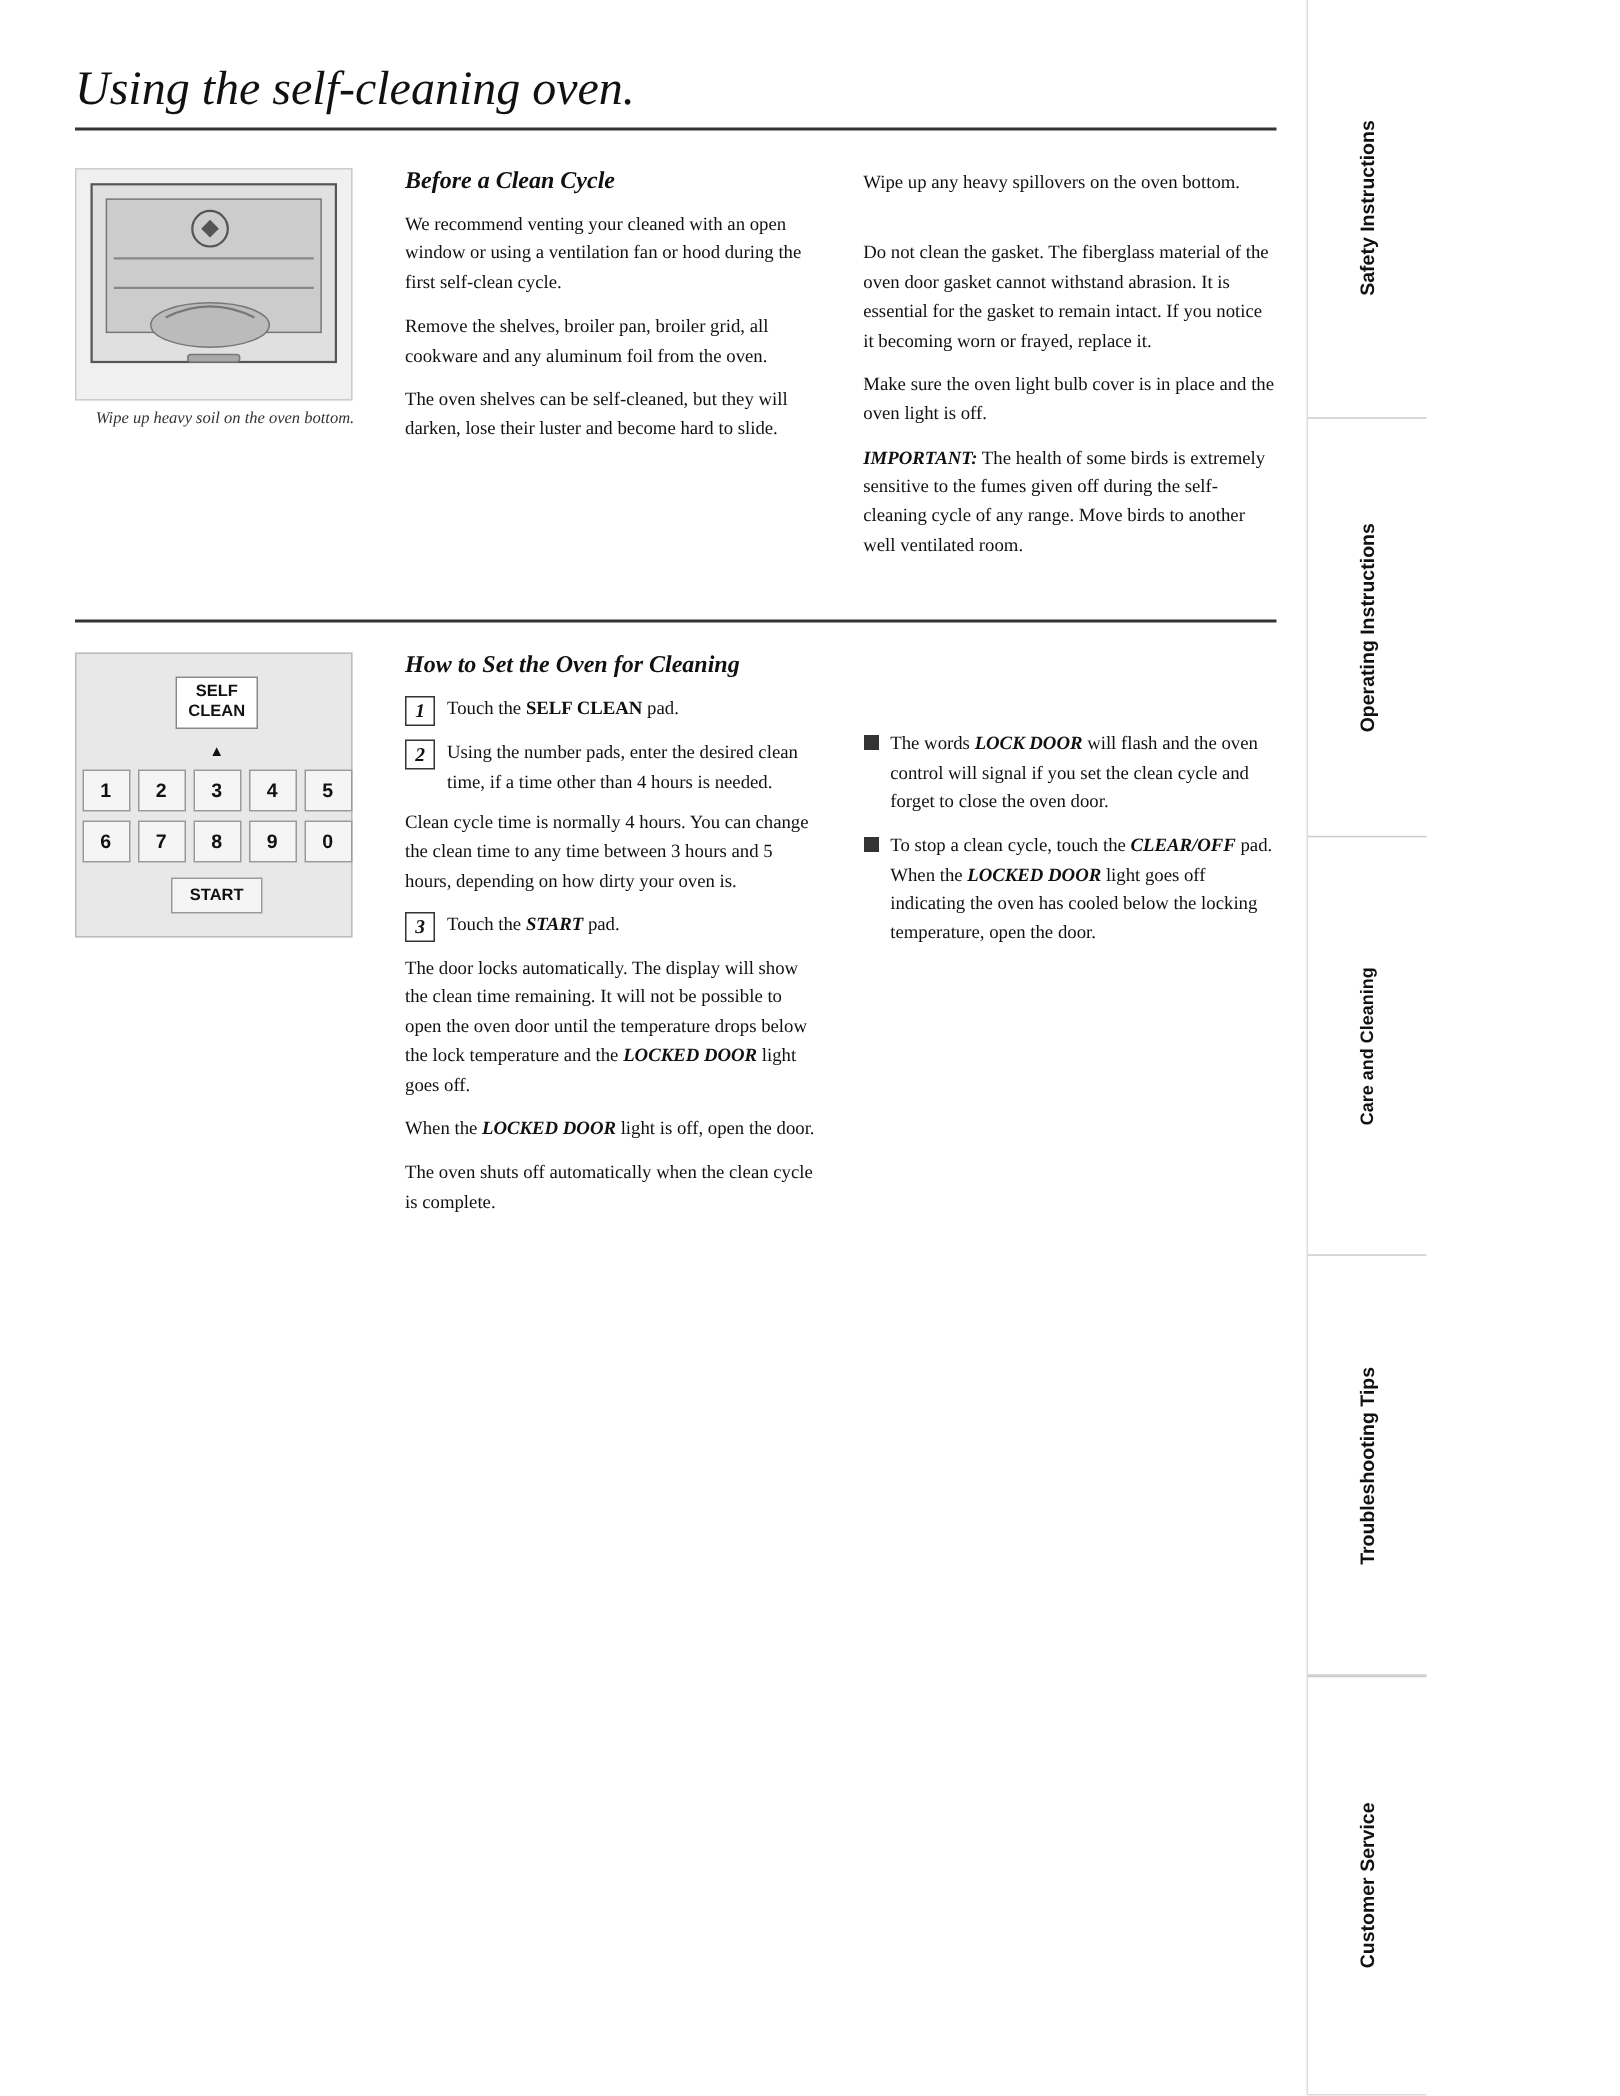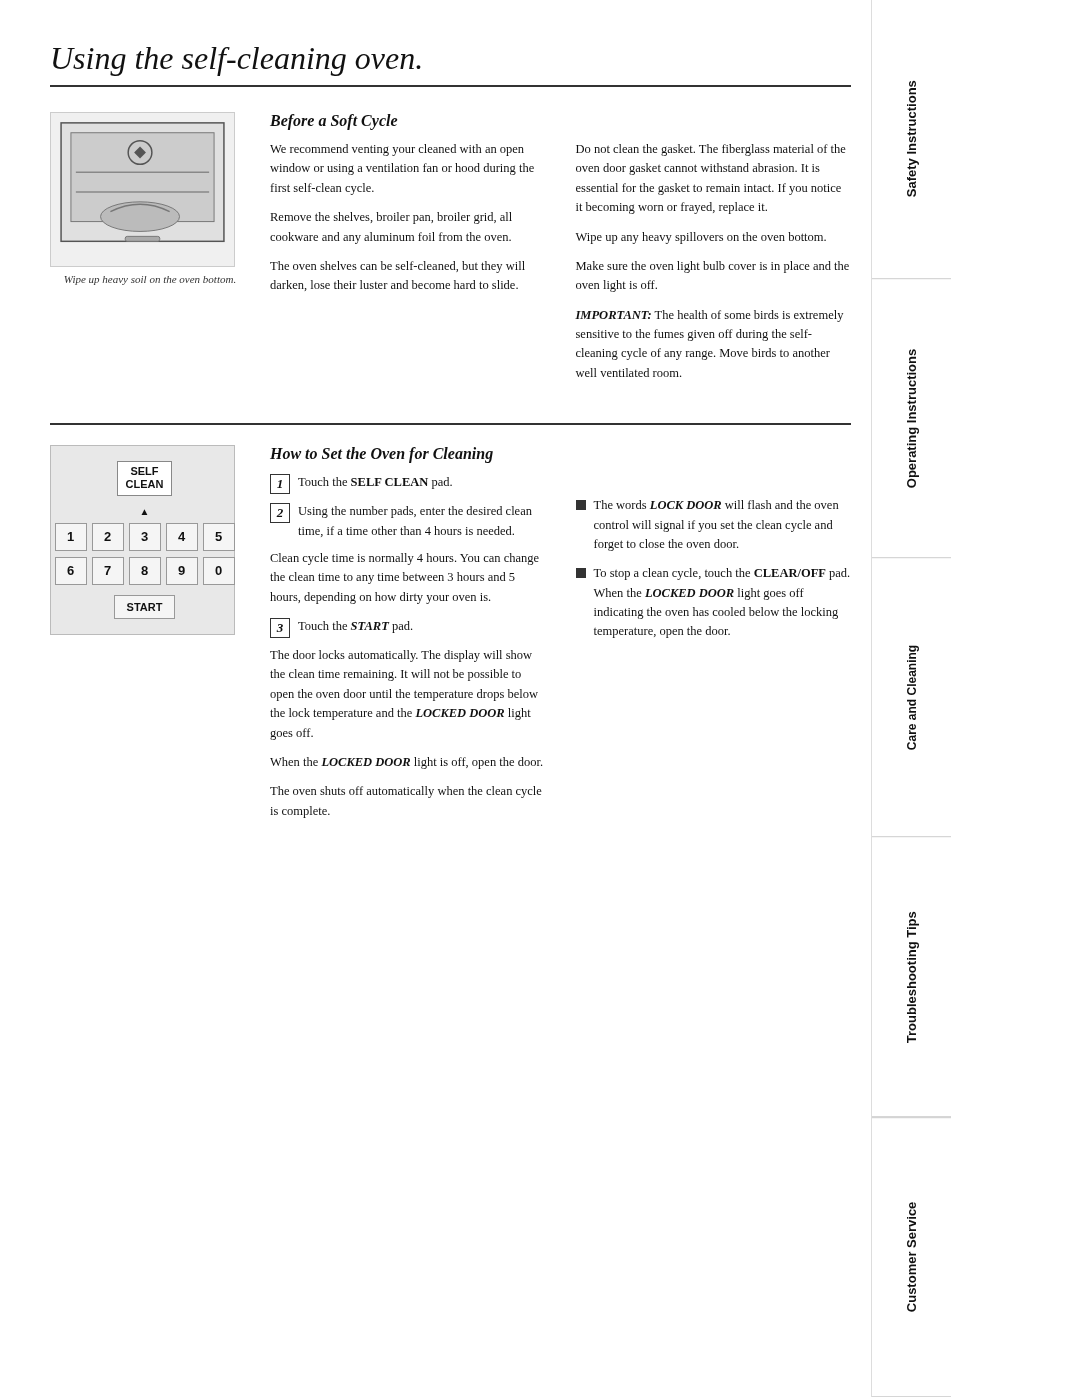--- a/index.html
+++ b/index.html
@@ -308,29 +308,29 @@
             <rect x="75" y="125" width="35" height="5" fill="#aaa" stroke="#777" stroke-width="1" rx="2"></rect>
 
             <circle cx="90" cy="40" r="12" fill="none" stroke="#555" stroke-width="1.5"></circle>
             <path d="M84,40 L90,34 L96,40 L90,46 Z" fill="#555"></path>
           </svg>
         </div>
         <p class="image-caption">Wipe up heavy soil on the oven bottom.</p>
       </div>
 
       <div class="top-middle">
-        <div class="section-title">Before a Soft Cycle</div>
+        <div class="section-title">Before a Clean Cycle</div>
         <p class="body-text">We recommend venting your cleaned with an open window or using a ventilation fan or hood during the first self-clean cycle.</p>
         <p class="body-text">Remove the shelves, broiler pan, broiler grid, all cookware and any aluminum foil from the oven.</p>
         <p class="body-text">The oven shelves can be self-cleaned, but they will darken, lose their luster and become hard to slide.</p>
       </div>
 
       <div class="top-right">
+        <p class="body-text">Wipe up any heavy spillovers on the oven bottom.</p>
         <p class="body-text" style="margin-top:28px;">Do not clean the gasket. The fiberglass material of the oven door gasket cannot withstand abrasion. It is essential for the gasket to remain intact. If you notice it becoming worn or frayed, replace it.</p>
-        <p class="body-text">Wipe up any heavy spillovers on the oven bottom.</p>
         <p class="body-text">Make sure the oven light bulb cover is in place and the oven light is off.</p>
         <p class="body-text">
           <span class="body-text-italic">IMPORTANT:</span>
           <span> The health of some birds is extremely sensitive to the fumes given off during the self-cleaning cycle of any range. Move birds to another well ventilated room.</span>
         </p>
       </div>
     </div>
 
     <hr class="section-divider">
 
@@ -393,21 +393,21 @@
       </div>
 
       <div class="bottom-right">
         <div style="margin-top: 51px;">
           <div class="bullet-item">
             <div class="bullet-square"></div>
             <div class="bullet-text">The words <span style="font-style:italic; font-weight:bold;">LOCK DOOR</span> will flash and the oven control will signal if you set the clean cycle and forget to close the oven door.</div>
           </div>
           <div class="bullet-item">
             <div class="bullet-square"></div>
-            <div class="bullet-text">To stop a clean cycle, touch the <span style="font-weight:bold;">CLEAR/OFF</span> pad. When the <span style="font-style:italic; font-weight:bold;">LOCKED DOOR</span> light goes off indicating the oven has cooled below the locking temperature, open the door.</div>
+            <div class="bullet-text">To stop a clean cycle, touch the <span style="font-style:italic; font-weight:bold;">CLEAR/OFF</span> pad. When the <span style="font-style:italic; font-weight:bold;">LOCKED DOOR</span> light goes off indicating the oven has cooled below the locking temperature, open the door.</div>
           </div>
         </div>
       </div>
     </div>
 
     <div class="page-number">17</div>
 
   </div>
 
   <div class="right-sidebar">

